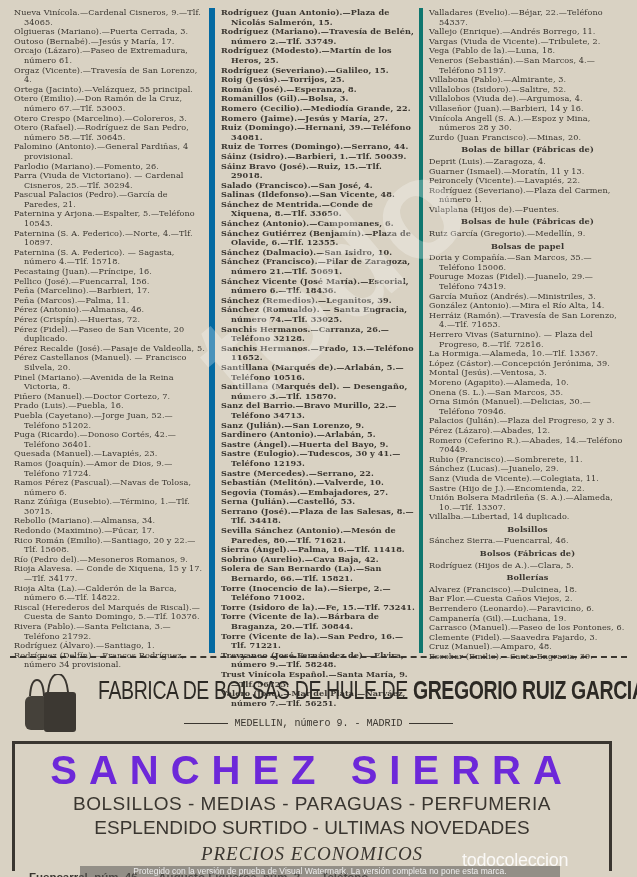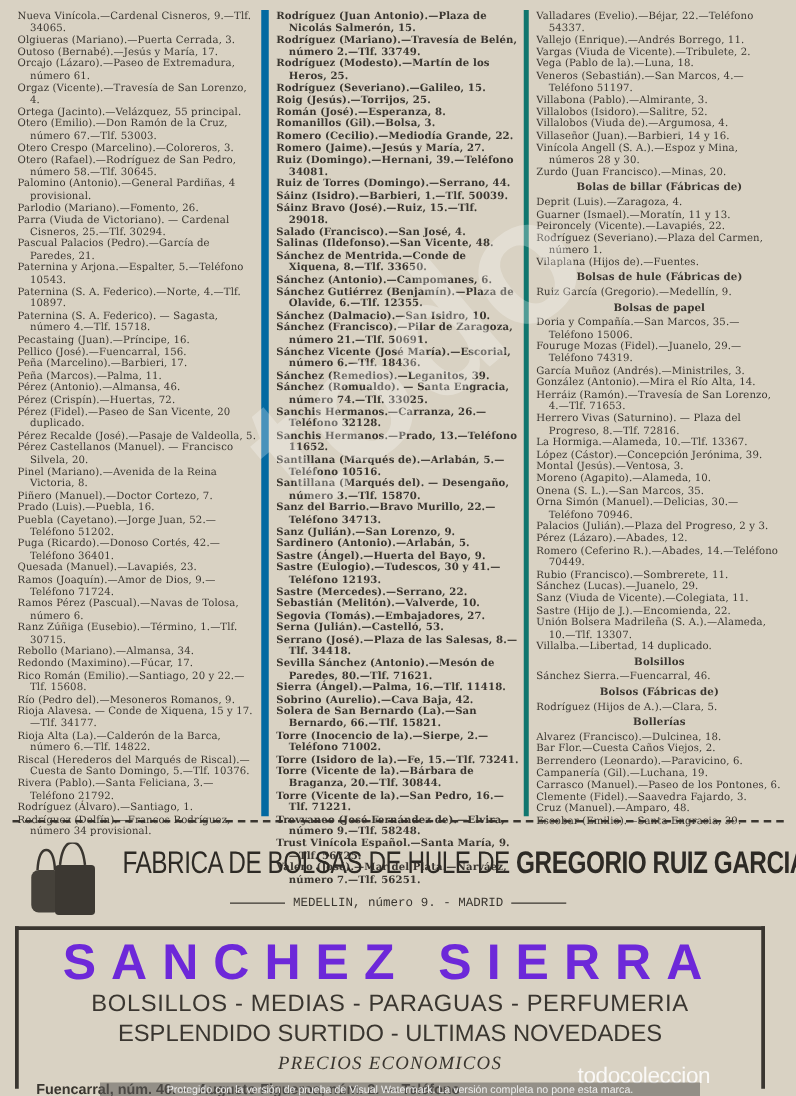--- a/index.html
+++ b/index.html
@@ -22,21 +22,21 @@
   .ad1 { position:absolute; left:10px; top:662px; width:617px; height:80px; }
   .bag { position:absolute; left:12px; top:12px; width:60px; height:58px; }
   .ad1-title { position:absolute; left:88px; top:14px; font-family:"Liberation Sans", sans-serif; font-size:25px; letter-spacing:-0.5px; transform:scaleX(0.78); transform-origin:left; white-space:nowrap; color:#2d2a25; }
   .ad1-title b { font-weight:900; }
   .ad1-addr { position:absolute; left:0; width:617px; top:56px; text-align:center; font-size:10px; font-family:Liberation Mono, monospace; }
   .ad1-addr .line { display:inline-block; width:44px; border-top:1px solid #3a3630; vertical-align:middle; margin:0 6px; }
   .ad2 { position:absolute; left:12px; top:741px; width:600px; height:130px; border:3px solid #3a3630; border-bottom:none; box-sizing:border-box; text-align:center; }
   .ad2-name { font-family:"Liberation Sans", sans-serif; font-weight:bold; font-size:40px; letter-spacing:12px; margin-top:4px; color:#6d28d9; }
   .ad2-l1 { font-family:"Liberation Sans", sans-serif; font-size:19px; margin-top:0px; letter-spacing:0.5px; }
   .ad2-l2 { font-family:"Liberation Sans", sans-serif; font-size:19px; margin-top:2px; }
-  .ad2-l3 { font-family:"Liberation Serif", serif; font-style:italic; font-size:15px; margin-top:4px; letter-spacing:1px;text-align:center; }
+  .ad2-l3 { font-family:"Liberation Serif", serif; font-style:italic; font-size:19px; margin-top:4px; letter-spacing:1px;text-align:center; }
   .ad2-l4 { font-family:"Liberation Sans", sans-serif; font-weight:bold; font-size:11.5px; margin-top:6px; text-align:left; padding-left:14px; white-space:nowrap; }
   .watermark-bar { position:absolute; left:80px; top:866px; width:480px; height:11px; background:rgba(90,88,86,0.55); color:#eee; font-family:"Liberation Sans", sans-serif; font-size:8.5px; line-height:11px; text-align:center; white-space:nowrap; overflow:hidden; }
   .logo { position:absolute; left:462px; top:850px; font-family:"Liberation Sans", sans-serif; font-weight:normal; font-size:18px; color:rgba(255,255,255,0.85); letter-spacing:-0.3px; }
   .overlay { position:absolute; left:180px; top:200px; font-family:"Liberation Sans", sans-serif; font-weight:bold; font-size:140px; color:rgba(255,255,255,0.28); transform:rotate(-40deg); pointer-events:none; }
 </style>
 </head>
 <body>
 
 <div class="page">
 

